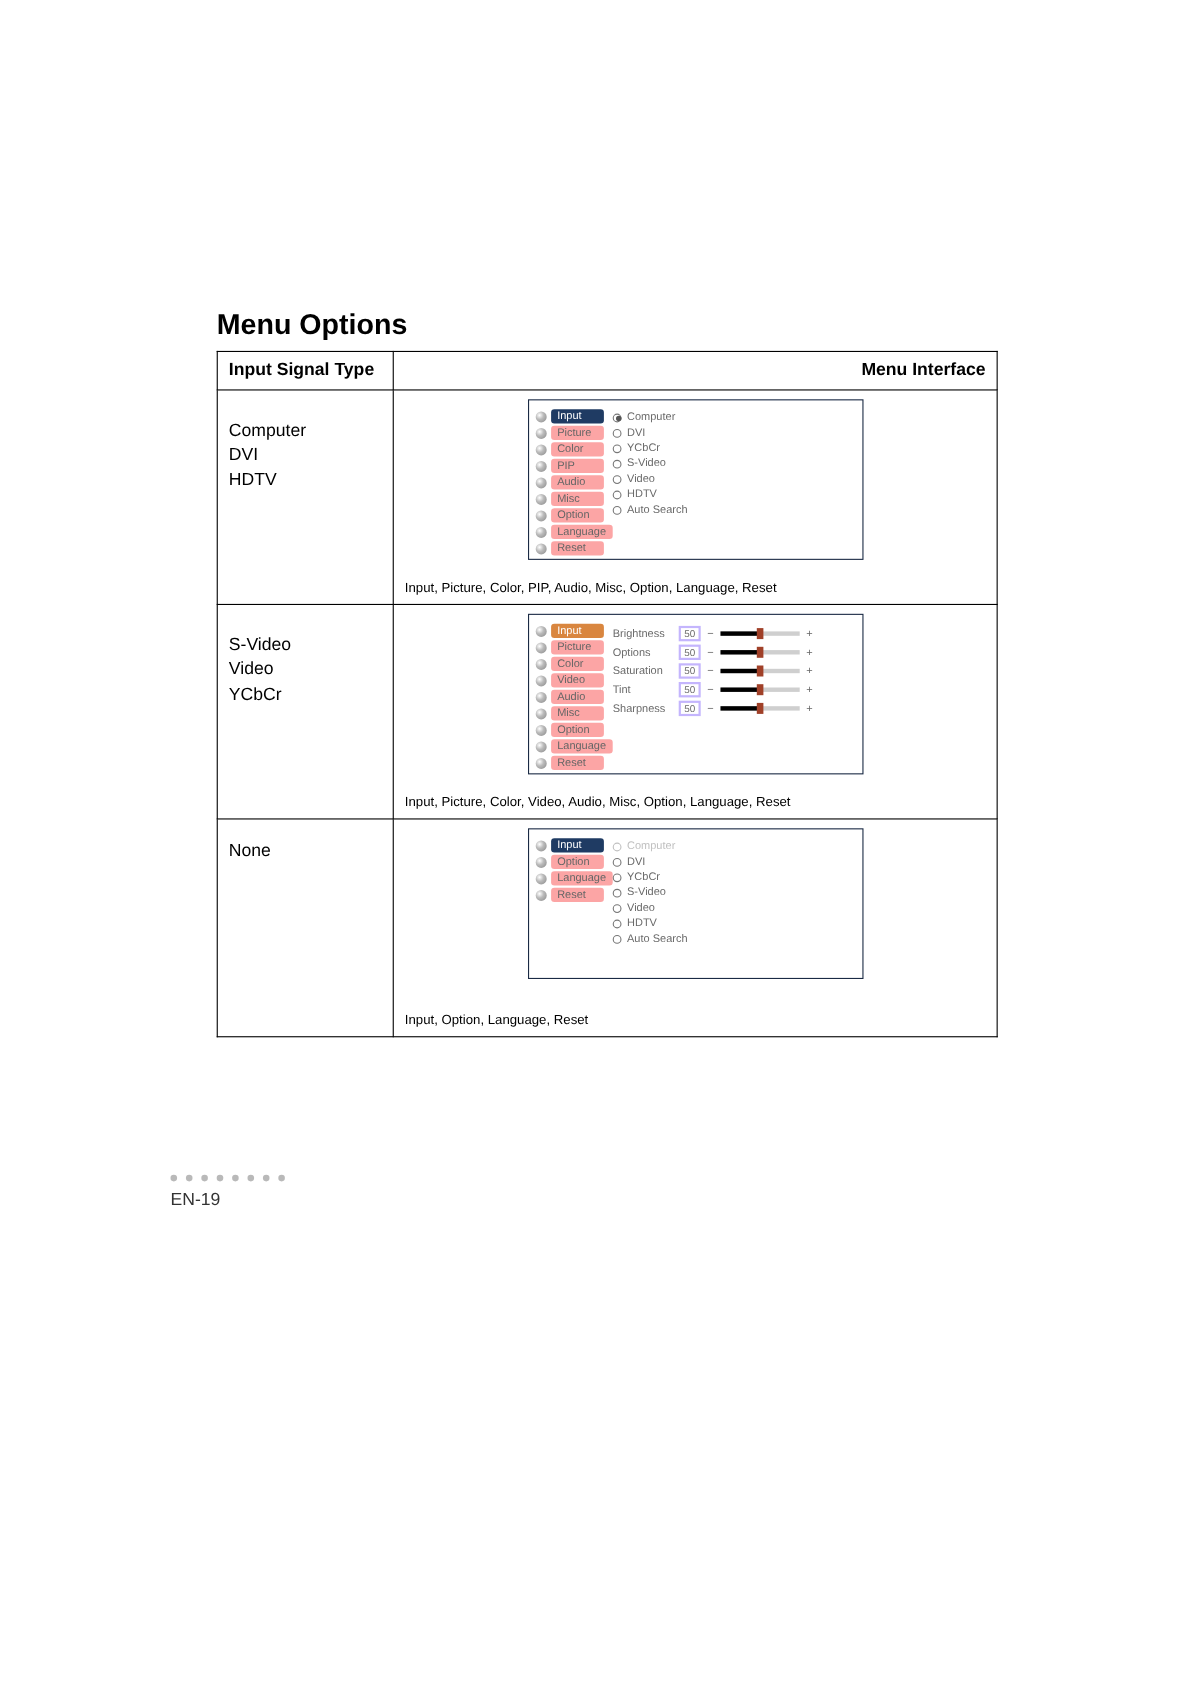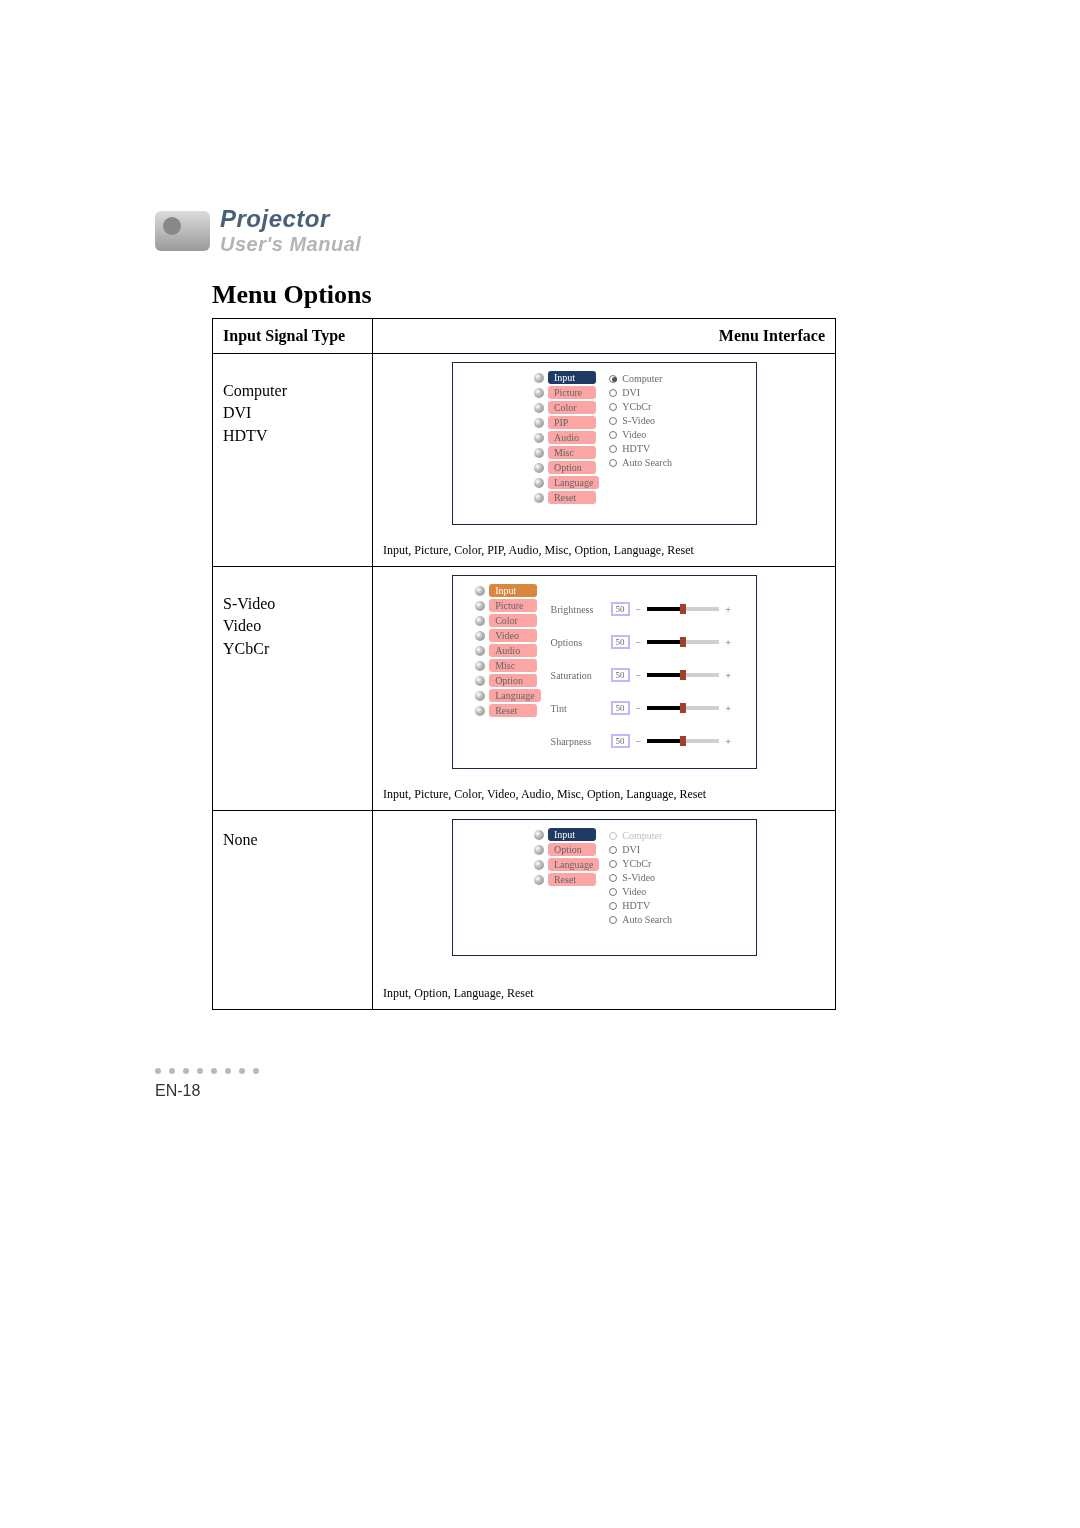--- a/index.html
+++ b/index.html
@@ -3,67 +3,60 @@
 <meta charset="utf-8">
 <style>
   * { box-sizing: border-box; margin: 0; padding: 0; }
   html, body { width: 1080px; height: 1528px; background: #ffffff; font-family: Arial, Helvetica, sans-serif; color: #000; }
   .page { width: 1080px; height: 1528px; position: relative; padding: 200px 150px 0 150px; }
   .logo-block { position: absolute; left: 155px; top: 205px; display: flex; align-items: center; gap: 10px; }
   .projector-icon { width: 55px; height: 40px; background: linear-gradient(180deg,#dcdcdc,#9a9a9a); border-radius: 6px; position: relative; }
   .projector-icon::after{content:"";position:absolute;left:8px;top:6px;width:18px;height:18px;border-radius:50%;background:#888;}
   .logo-text .line1 { font-size: 24px; font-style: italic; font-weight: bold; color: #4a607a; letter-spacing: 0.5px; }
   .logo-text .line2 { font-size: 20px; font-style: italic; font-weight: bold; color: #b5b5b5; letter-spacing: 0.5px; }
-  .content { position: absolute; left: 212px; top: 280px; width: 624px; font-family: Liberation Serif, serif; }
+  .content { position: absolute; left: 197px; top: 280px; width: 710px; }
   h1.section { font-size: 26px; font-weight: bold; margin-bottom: 6px; }
   p.intro { font-size: 16px; line-height: 1.25; }
   table.outer { border-collapse: collapse; width: 100%; margin-top: 8px; }
   table.outer th, table.outer td { border: 1px solid #000; vertical-align: top; padding: 8px 10px; font-size: 16px; font-weight: normal; text-align: left;}
   table.outer th { font-weight: bold; text-align: left; }
   table.outer th.mi { text-align: right; }
   .signal-list div { line-height: 1.4; }
   .menu-cell { padding: 18px 10px 10px 10px; }
-  .osd-box { margin: 0 auto 18px auto; border: 1px solid #1a2a44; width: 305px; padding: 8px 8px 20px 6px; background: #fff; display: flex; gap: 10px; font-size: 10px; justify-content: center; }
+  .osd-box { margin: 0 auto 18px auto; border: 1px solid #1a2a44; width: 305px; padding: 8px 8px 3px 6px; background: #fff; display: flex; font-size: 10px; }
   .osd-left { display: flex; flex-direction: column; gap: 2px; }
   .osd-item { display: flex; align-items: center; gap: 4px; }
   .osd-bullet { width: 10px; height: 10px; border-radius: 50%; background: radial-gradient(circle at 35% 35%, #fff, #bbb 40%, #888); flex: none;}
   .osd-pill { padding: 1px 6px; border-radius: 3px; min-width: 48px; }
   .pill-blue-dark { background: #1f3b63; color: #fff; }
   .pill-gray { background: #fca5a5; color: #666; }
   .pill-orange { background: #d9863f; color: #fff; }
   .osd-right { display: flex; flex-direction: column; gap: 3px; padding-top: 2px; }
   .radio-row { display:flex; align-items:center; gap:5px; color:#6a6a6a; }
   .radio-row.disabled{ color:#c0c0c0; }
   .radio-dot{ width:8px;height:8px;border-radius:50%;border:1px solid #777; display:inline-block; position:relative; flex:none;}
   .radio-dot.filled::after{content:"";position:absolute;left:1.5px;top:1.5px;width:5px;height:5px;border-radius:50%;background:#555;}
   .radio-dot.disabled{border-color:#c0c0c0;}
-  .slider-row{display:flex;align-items:center;gap:6px;color:#6a6a6a;margin-top:16px;}
+  .slider-row{display:flex;align-items:center;gap:6px;color:#6a6a6a;}
   .slider-label{min-width:54px;}
   .valbox{border:2px solid #c4b5fd;padding:0 3px;font-size:9px;min-width:18px;text-align:center;}
   .slider-track{width:72px;height:4px;background:#cfcfcf;position:relative;}
   .slider-fill{position:absolute;left:0;top:0;height:100%;background:#000;width:50%;}
   .slider-knob{position:absolute;top:-3px;width:6px;height:10px;background:#a04028;left:calc(50% - 3px);}
   .pm{color:#666;font-size:10px;}
   .caption { font-size: 12px; }
   .footer-dots { position: absolute; left: 155px; top: 1068px; display: flex; gap: 8px; }
   .footer-dots span { width: 6px; height: 6px; border-radius: 50%; background: #b9b9b9; display: inline-block;}
   .page-num { position: absolute; left: 155px; top: 1082px; font-size: 16px; color: #333; }
 </style>
 </head>
 <body>
 
 <div class="page">
 
-  <div class="logo-block">
-    <div class="projector-icon"></div>
-    <div class="logo-text">
-      <div class="line1">Projector</div>
-      <div class="line2">User's Manual</div>
-    </div>
-  </div>
 
   <div class="content">
     <h1 class="section">Menu Options</h1>
 
     <table class="outer">
       <thead>
         <tr>
           <th style="width:160px;">Input Signal Type</th>
           <th class="mi">Menu Interface</th>
         </tr>
@@ -322,14 +315,14 @@
   <div class="footer-dots">
     <span></span>
       <span></span>
       <span></span>
       <span></span>
       <span></span>
       <span></span>
       <span></span>
       <span></span>
   </div>
-  <div class="page-num">EN-18</div>
+  <div class="page-num">EN-19</div>
 </div>
 
 </body></html>

